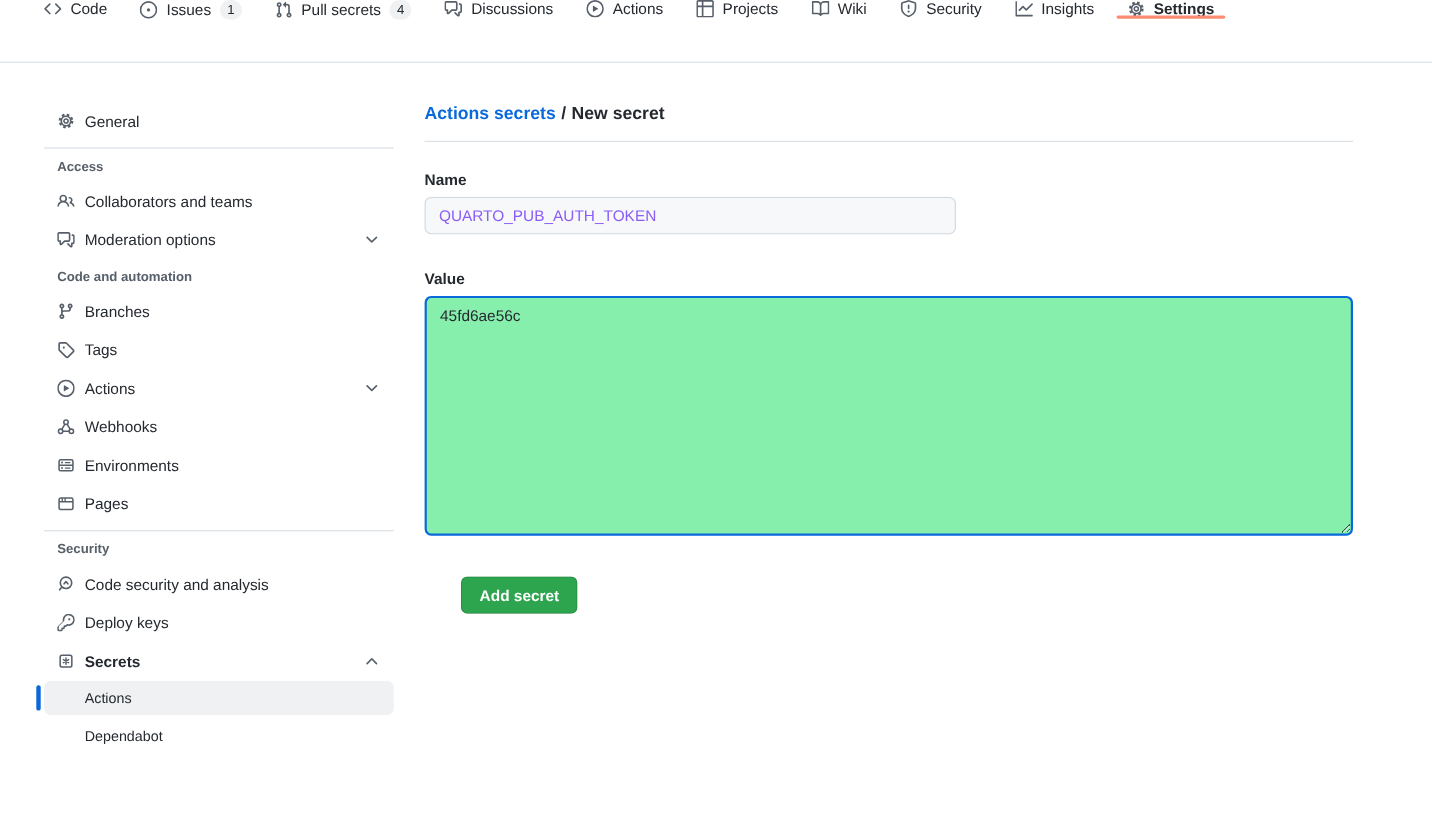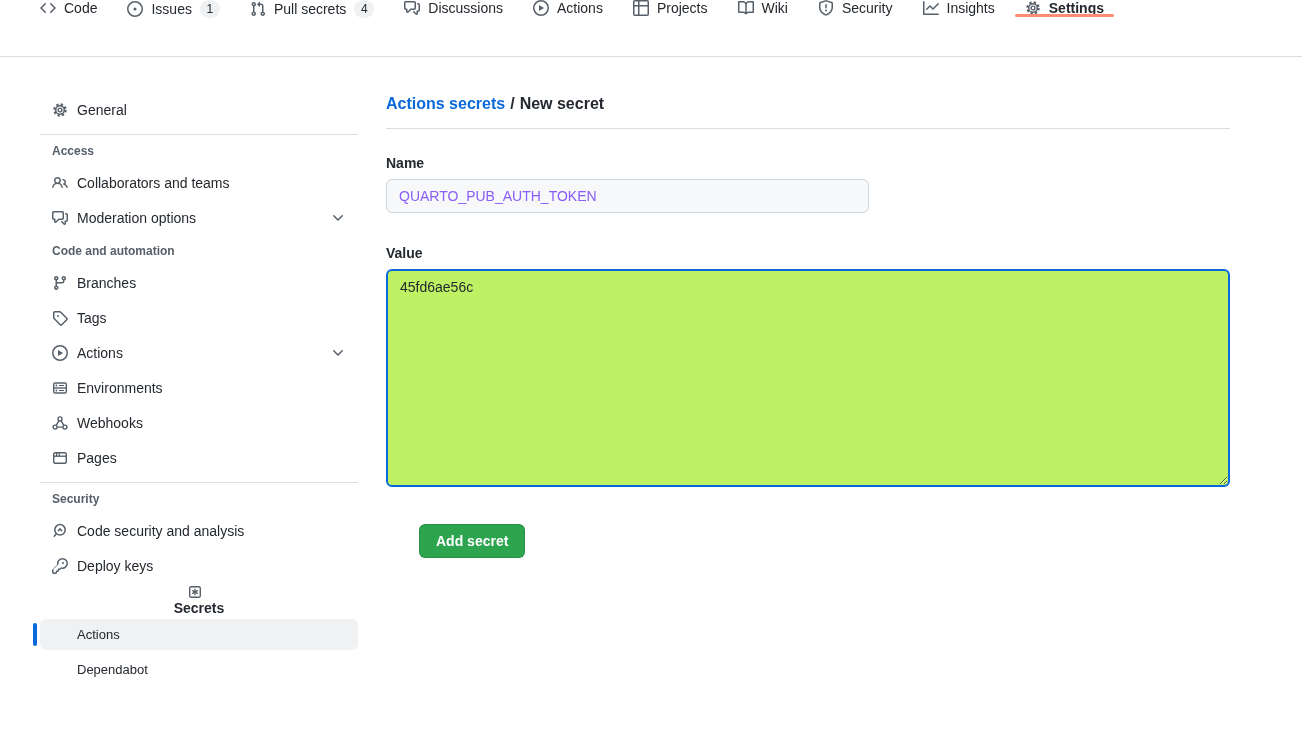--- a/index.html
+++ b/index.html
@@ -67,21 +67,21 @@
     align-items: center;
     height: 34px;
     padding: 0 12px;
     margin-bottom: 1px;
     border-radius: 6px;
     cursor: pointer;
     color: #24292f;
   }
   .side-item .ic { color: #57606a; margin-right: 9px; flex-shrink: 0; }
   .side-item .chev { margin-left: auto; color: #57606a; }
-  .side-item.bold { font-weight: bold; flex-direction: column; }
+  .side-item.bold { font-weight: bold; }
   .side-divider { border-top: 1px solid #d8dee4; margin: 7px 0 8px; }
   .section-title {
     font-size: 12px;
     font-weight: bold;
     color: #57606a;
     padding: 0 12px;
     margin: 9px 0 8px;
   }
   .sub-item {
     position: relative;
@@ -134,21 +134,21 @@
     outline: none;
   }
   .field-label.value-label { margin-top: 32px; }
   .value-textarea {
     width: 844px;
     height: 218px;
     padding: 8px 12px;
     font-size: 14px;
     font-family: "Liberation Sans", "DejaVu Sans", sans-serif;
     color: #24292f;
-    background: #bef264;
+    background: #86efac;
     border: 2px solid #0969da;
     border-radius: 6px;
     outline: none;
     resize: vertical;
   }
   .add-secret-btn {
     margin-top: 34px;
     height: 34px;
     padding: 0 16px;
     font-size: 14px;
@@ -321,43 +321,43 @@
       <span>Actions</span>
       <span class="chev">
           <svg width="16" height="16" viewBox="0 0 16 16" fill="currentColor">
             <path d="M12.78 5.22a.749.749 0 0 1 0 1.06l-4.25 4.25a.749.749 0 0 1-1.06 0L3.22 6.28a.749.749 0 1 1 1.06-1.06L8 8.939l3.72-3.719a.749.749 0 0 1 1.06 0Z"></path>
           </svg>
         </span>
     </div>
     <div class="side-item">
       <span class="ic">
           <svg width="16" height="16" viewBox="0 0 16 16" fill="none" stroke="currentColor" stroke-width="1.4">
+            <circle cx="8" cy="3.9" r="2"></circle>
+            <circle cx="3.1" cy="12.1" r="2"></circle>
+            <circle cx="12.9" cy="12.1" r="2"></circle>
+            <path d="M7 5.6 4.2 10.3M9 5.6l2.8 4.7M5.1 12.1h5.8"></path>
+          </svg>
+        </span>
+      <span>Webhooks</span>
+    </div>
+    <div class="side-item">
+      <span class="ic">
+          <svg width="16" height="16" viewBox="0 0 16 16" fill="none" stroke="currentColor" stroke-width="1.4">
             <rect x="1.7" y="3" width="12.6" height="10" rx="1.5"></rect>
             <path d="M1.7 8h12.6"></path>
             <circle cx="4.4" cy="5.5" r="0.9" fill="currentColor" stroke="none"></circle>
             <circle cx="4.4" cy="10.5" r="0.9" fill="currentColor" stroke="none"></circle>
             <path d="M7 5.5h5M7 10.5h5" stroke-width="1.2"></path>
           </svg>
         </span>
       <span>Environments</span>
     </div>
     <div class="side-item">
       <span class="ic">
           <svg width="16" height="16" viewBox="0 0 16 16" fill="none" stroke="currentColor" stroke-width="1.4">
-            <circle cx="8" cy="3.9" r="2"></circle>
-            <circle cx="3.1" cy="12.1" r="2"></circle>
-            <circle cx="12.9" cy="12.1" r="2"></circle>
-            <path d="M7 5.6 4.2 10.3M9 5.6l2.8 4.7M5.1 12.1h5.8"></path>
-          </svg>
-        </span>
-      <span>Webhooks</span>
-    </div>
-    <div class="side-item">
-      <span class="ic">
-          <svg width="16" height="16" viewBox="0 0 16 16" fill="none" stroke="currentColor" stroke-width="1.4">
             <rect x="1.7" y="2.8" width="12.6" height="10.4" rx="1.5"></rect>
             <path d="M1.7 6.2h12.6"></path>
             <path d="M4.6 2.8v3.4M7.2 2.8v3.4" stroke-width="1.2"></path>
           </svg>
         </span>
       <span>Pages</span>
     </div>
 
     <div class="side-divider"></div>
 

